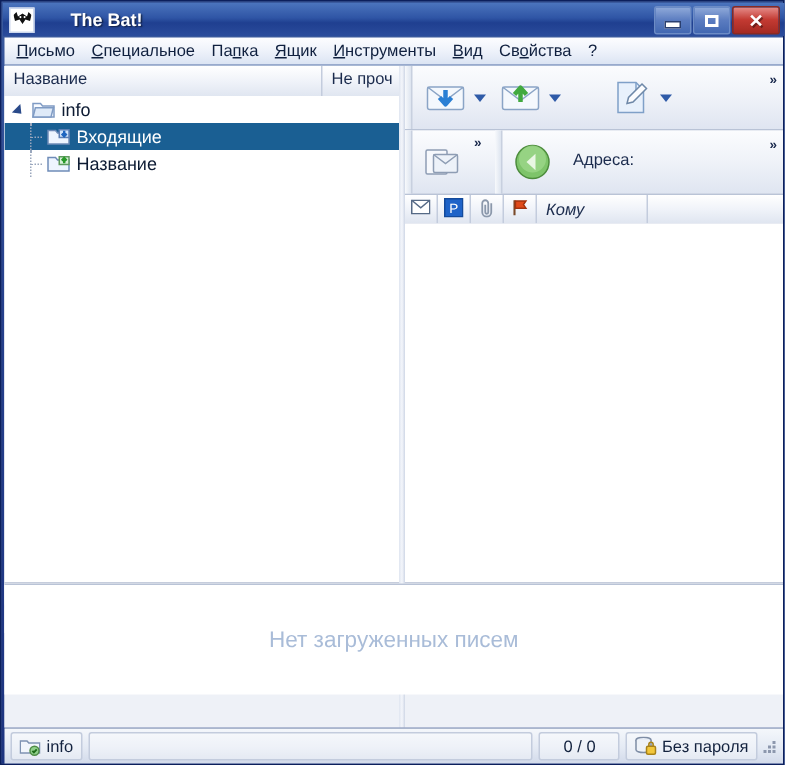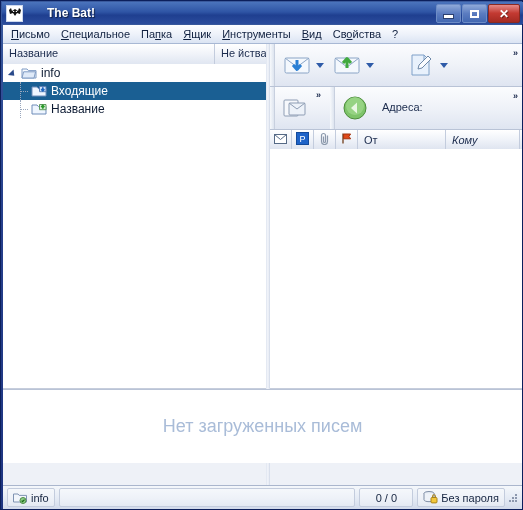--- a/index.html
+++ b/index.html
@@ -109,21 +109,21 @@
             border-bottom:1px solid #b9c4d8;}
   .mh{height:19px;display:flex;align-items:center;justify-content:center;
       border-right:1px solid #c3ccdd;box-sizing:border-box;font-size:11px;color:#1b2b4d;flex:none;}
   .mh.icocol{width:22px;}
   .mh.txt{justify-content:flex-start;padding-left:6px;}
   .mh.from{width:88px;}
   .mh.to{width:74px;font-style:italic;}
   .msg-list{position:absolute;left:0;top:105px;width:252px;height:239px;background:#fff;}
   .preview-area{position:absolute;left:2px;top:388px;width:519px;height:73px;background:#fff;
                 border-top:1px solid #b9c3d6;display:flex;align-items:center;justify-content:center;}
-  .preview-text{color:#a9bcd8;font-size:18px;}
+  .preview-text{color:#a9bcd8;font-size:15px;}
 
   
   .statusbar{position:absolute;left:2px;top:484px;width:519px;height:23px;
              background:linear-gradient(180deg,#f4f7fb 0%,#e4eaf4 55%,#d2daea 100%);
              border-top:1px solid #aab6cd;display:flex;align-items:center;}
   .sb-cell{height:17px;display:flex;align-items:center;font-size:11px;color:#14233f;
            border:1px solid #c3ccdd;border-radius:2px;margin-left:4px;padding:0 5px;background:rgba(255,255,255,.35);}
   .sb-cell.flexgrow{flex:1;}
   .grip{width:12px;height:12px;margin:0 3px 0 2px;position:relative;}
   .grip i{position:absolute;width:2px;height:2px;background:#8c97ad;}
@@ -164,21 +164,21 @@
     <div class="menu-item"><u>В</u>ид</div>
     <div class="menu-item">Св<u>о</u>йства</div>
     <div class="menu-item">?</div>
   </div>
 
   <div class="client">
 
     <div class="left-pane">
       <div class="tree-head">
         <div class="th name">Название</div>
-        <div class="th unread">Не йства</div>
+        <div class="th unread">Не проч</div>
       </div>
 
       <div class="tree">
         <div class="tnode root">
           <span class="expander"></span>
           <span class="ficon">
             <svg width="16" height="14" viewBox="0 0 16 14">
                 <path d="M1 3h5l1.4 1.6H15V12H1z" fill="#f8fbff" stroke="#7f9bc4"></path>
                 <path d="M2.6 5.8h12L13 12H1z" fill="#dfeaf8" stroke="#7f9bc4"></path>
               </svg>
@@ -306,21 +306,20 @@
           </span>
         </div>
         <div class="mh icocol">
           <span>
             <svg width="13" height="13" viewBox="0 0 13 13">
                 <path d="M3 1.5v10" stroke="#7a4a2a" stroke-width="1.4"></path>
                 <path d="M3.6 2h7l-1.6 2.4 1.6 2.4h-7z" fill="#e04a1a" stroke="#a3320d"></path>
               </svg>
           </span>
         </div>
-        <div class="mh txt from">От</div>
         <div class="mh txt to">Кому</div>
       </div>
 
       <div class="msg-list"></div>
 
       <div class="hscroll" style="left:0;top:344px;width:252px;">
         <div class="sb-arrow">◀</div>
         <div class="sb-track">
           <div class="sb-thumb" style="left:2px;width:78px;">|||</div>
         </div>

